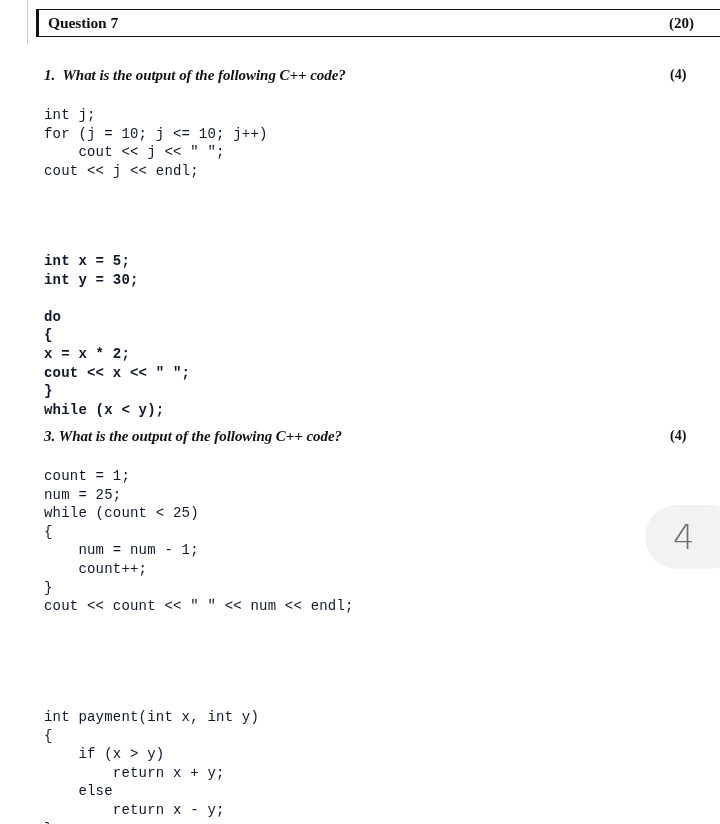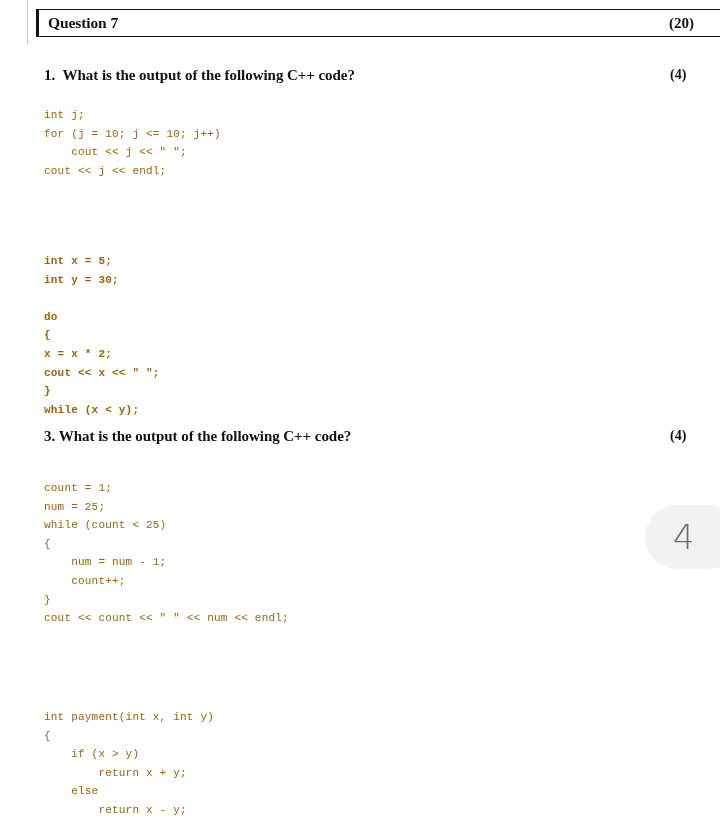--- a/index.html
+++ b/index.html
@@ -73,20 +73,21 @@
   .q-row {
     position: absolute;
     left: 44px;
     width: 660px;
   }
   .q-prompt {
     font-size: 15px;
     font-weight: 600;
     letter-spacing: -0.05px;
     white-space: nowrap;
+    font-style: italic;
   }
   .q-num {
     display: inline;
   }
   .q-mono-var {
     font-family: "Liberation Mono", "DejaVu Sans Mono", monospace;
     font-weight: 400;
     font-size: 13.5px;
   }
   .q-marks {
@@ -95,24 +96,24 @@
     left: 626px;
     font-size: 14px;
     font-weight: bold;
   }
 
   
   .code {
     position: absolute;
     left: 44px;
     font-family: "Liberation Mono", "DejaVu Sans Mono", monospace;
-    font-size: 11px;
+    font-size: 14px;
     line-height: 18.6px;
     white-space: pre;
-    color: #a16207;
+    color: #0f172a;
     letter-spacing: 0.2px;
   }
 
   
   .page-badge {
     position: absolute;
     left: 645px;
     top: 505px;
     width: 96px;
     height: 64px;
@@ -161,21 +162,21 @@
 {
 x = x * 2;
 cout &lt;&lt; x &lt;&lt; " ";
 }
 while (x &lt; y);</div>
 
   <div class="q-row" style="top:428px;">
     <div class="q-prompt"><span class="q-num">3.</span>&nbsp;<span>What is the output of the following C++ code?</span></div>
     <span class="q-marks">(4)</span>
   </div>
-  <div class="code" style="top:479px;">count = 1;
+  <div class="code" style="top:467px;">count = 1;
 num = 25;
 while (count &lt; 25)
 {
     num = num - 1;
     count++;
 }
 cout &lt;&lt; count &lt;&lt; " " &lt;&lt; num &lt;&lt; endl;</div>
 
   <div class="code" style="top:708px;">int payment(int x, int y)
 {

